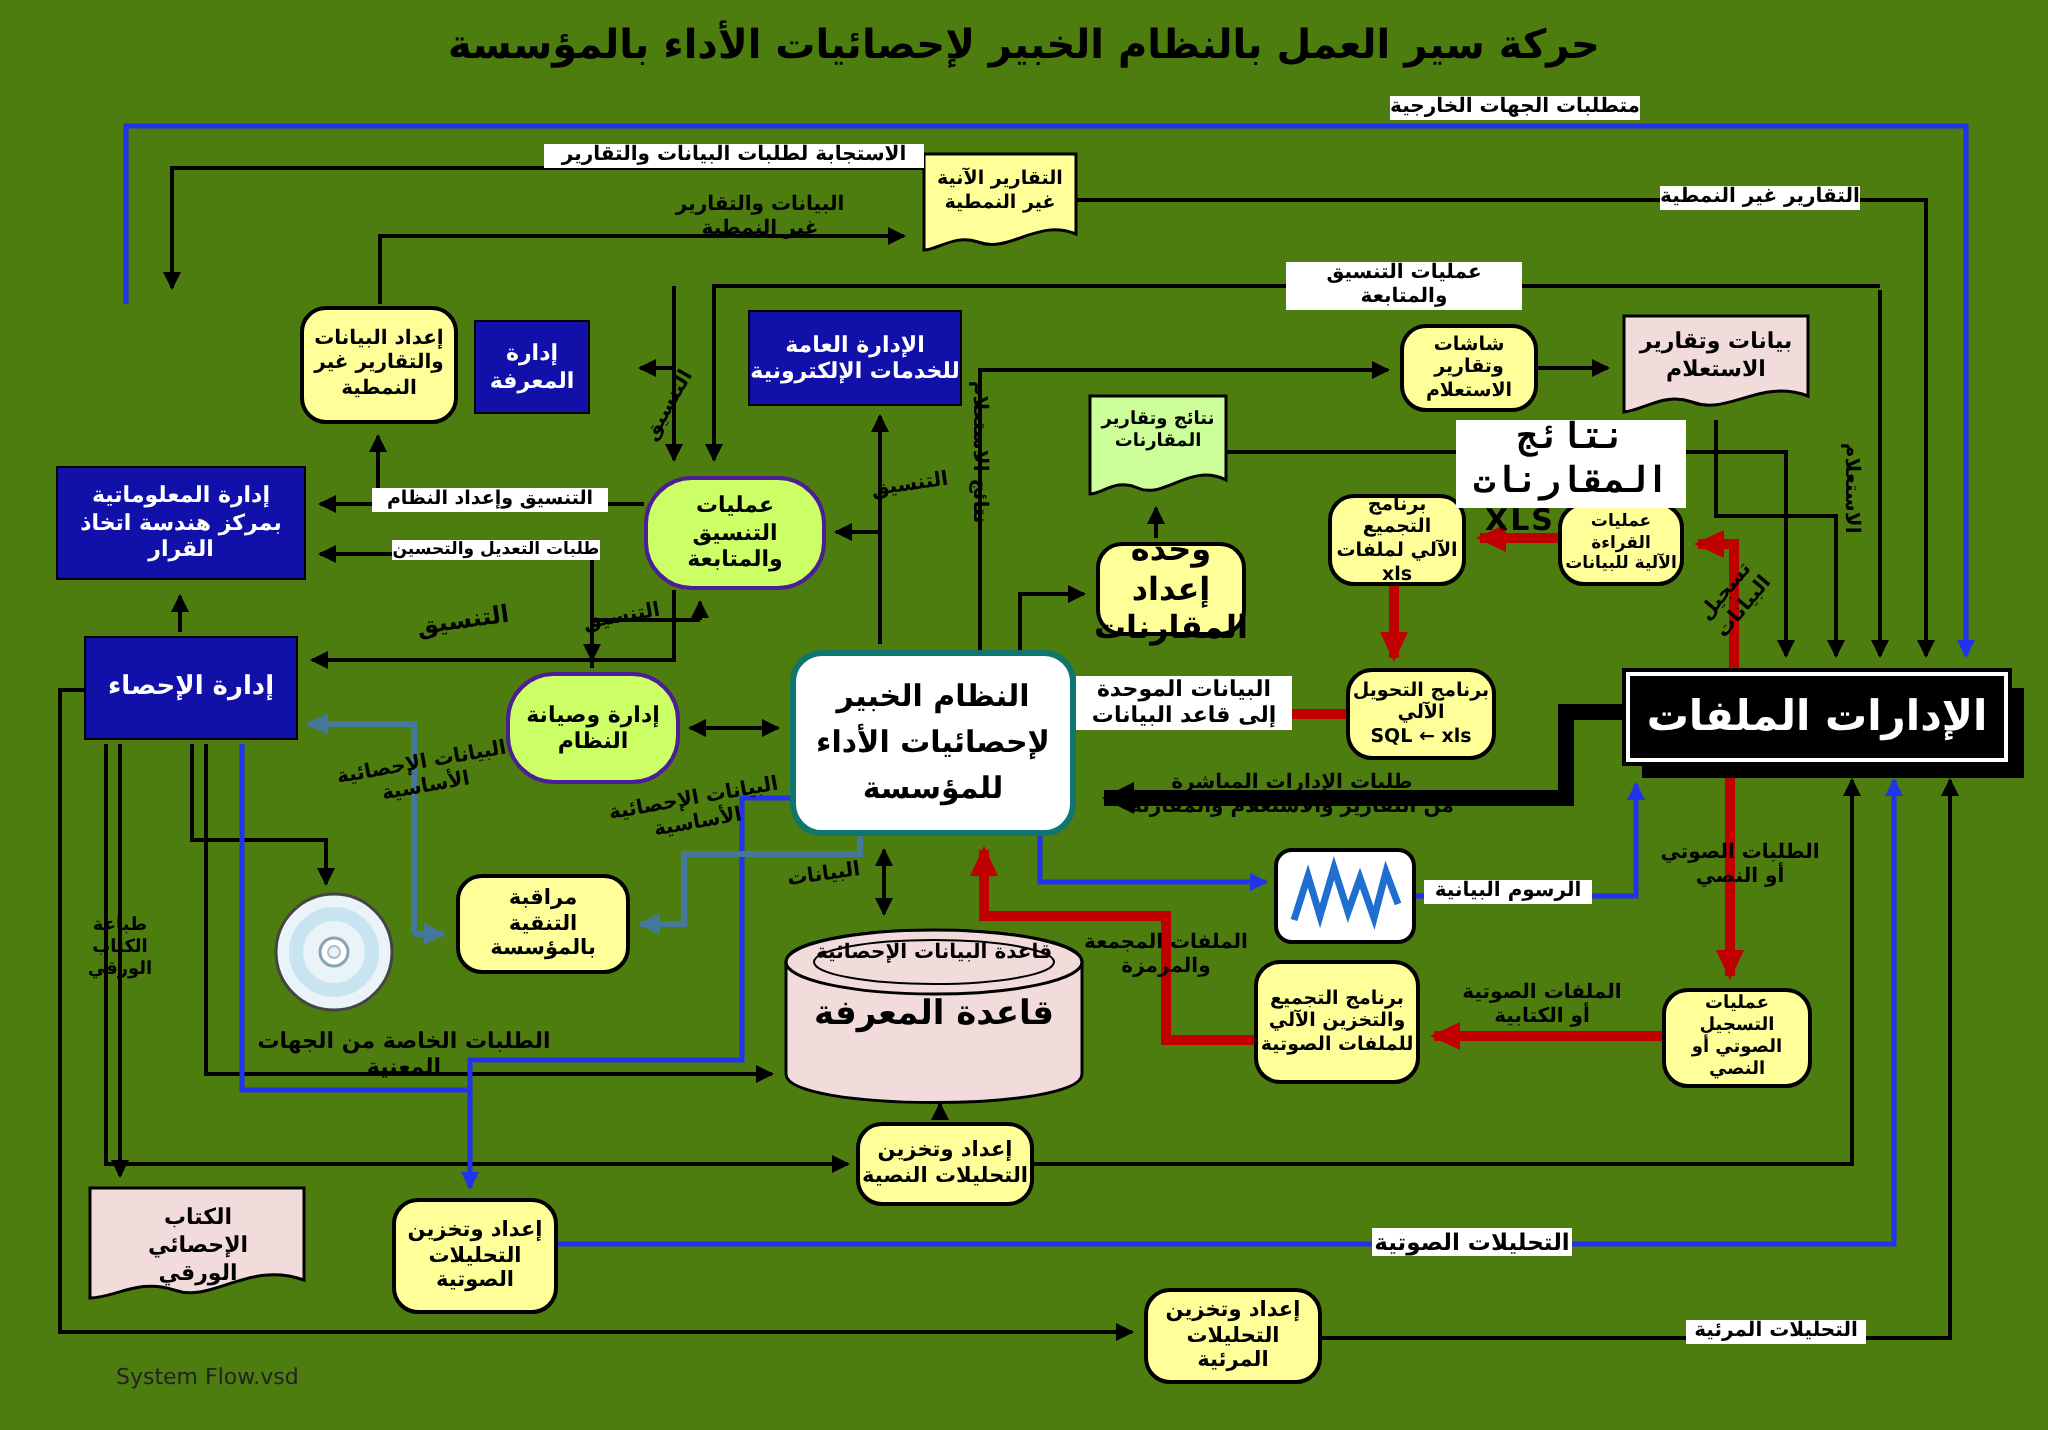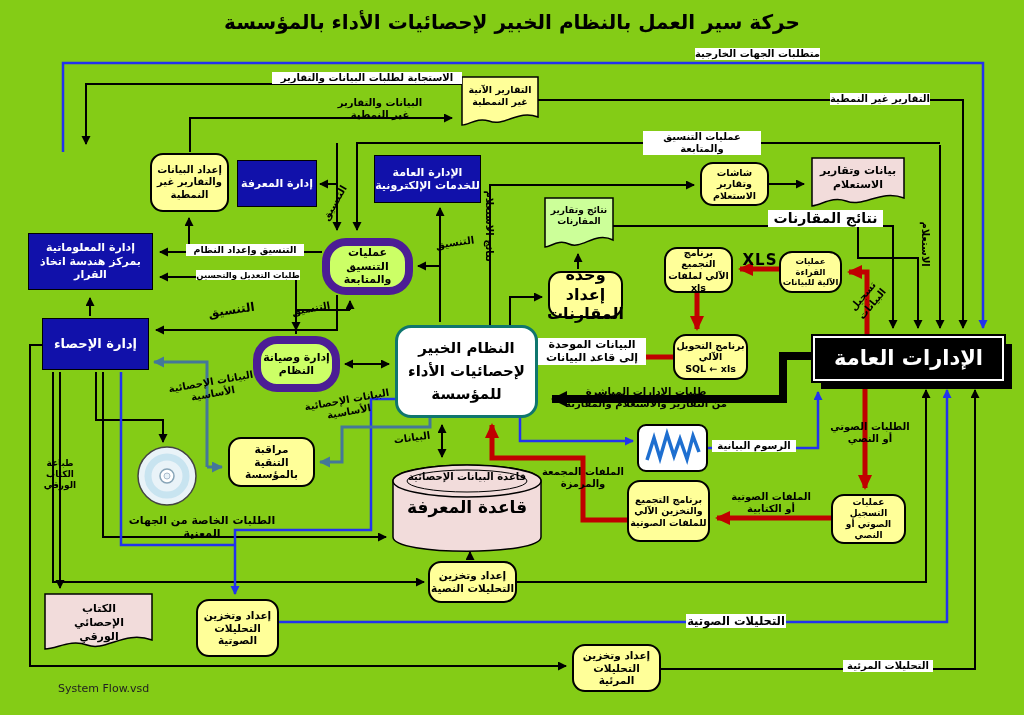--- a/index.html
+++ b/index.html
@@ -1,23 +1,23 @@
 <!DOCTYPE html>
 <html lang="ar" dir="rtl"><head>
 <meta charset="utf-8">
 <style>
   html,body{margin:0;padding:0;background:#fff;}
-  #stage{position:relative;width:1024px;height:715px;background:#84cc16;overflow:hidden;
+  #stage{position:relative;width:1024px;height:715px;background:#4d7c0f;overflow:hidden;
          font-family:"DejaVu Sans","Liberation Sans",sans-serif;direction:rtl;}
   #edges{position:absolute;left:0;top:0;width:1024px;height:715px;}
   .node,.lbl{position:absolute;box-sizing:border-box;white-space:pre-line;text-align:center;
              font-weight:bold;color:#000;line-height:1.22;}
   .node{display:flex;align-items:center;justify-content:center;}
   .bluebox{background:#1111AA;color:#fff;border:1px solid #000;}
-  .greenbox{background:#CCFF66;border:8px solid #4c1d95;border-radius:24px;}
+  .greenbox{background:#CCFF66;border:2px solid #4c1d95;border-radius:24px;}
   .yellowbox{background:#FFFF99;border:2px solid #000;border-radius:13px;}
   .whitebox{background:#fff;border:3px solid #0f766e;border-radius:16px;}
   .blackshadow{background:#000;}
   .blackbox{background:#000;color:#fff;border:2px solid #fff;outline:2px solid #000;}
   .chartbox{background:#fff;border:2px solid #000;border-radius:9px;}
   .doctxt{position:absolute;text-align:center;font-weight:bold;white-space:pre-line;line-height:1.25;}
   .lbl{font-size:10px;}
   .bg{background:#fff;}
   .title{position:absolute;left:0;top:10px;width:1024px;text-align:center;font-size:20px;font-weight:bold;}
   .footer{position:absolute;left:58px;top:682px;width:170px;font-size:11px;font-weight:normal;
@@ -125,21 +125,21 @@
       <circle cx="167" cy="476" r="29" fill="#E9F3F8" stroke="#444" stroke-width="1.5"></circle>
       <circle cx="167" cy="476" r="19" fill="none" stroke="#BFE0EE" stroke-width="7" opacity="0.8"></circle>
       <circle cx="167" cy="476" r="7" fill="#fff" stroke="#88A5B8" stroke-width="1.5"></circle>
       <circle cx="167" cy="476" r="3" fill="#E9F3F8" stroke="#AABBCC" stroke-width="1"></circle>
     </g>
   </svg>
 
   <div class="node yellowbox" style="left:150px;top:153px;width:79px;height:59px;font-size:10px;">إعداد البيانات
 والتقارير غير
 النمطية</div>
-  <div class="node bluebox" style="left:237px;top:160px;width:80px;height:47px;font-size:11px;">إدارة المعرفة</div>
+  <div class="node bluebox" style="left:237px;top:160px;width:58px;height:47px;font-size:11px;">إدارة المعرفة</div>
   <div class="node bluebox" style="left:28px;top:233px;width:125px;height:57px;font-size:11px;">إدارة المعلوماتية
 بمركز هندسة اتخاذ القرار</div>
   <div class="node bluebox" style="left:374px;top:155px;width:107px;height:48px;font-size:11px;">الإدارة العامة
 للخدمات الإلكترونية</div>
   <div class="node bluebox" style="left:42px;top:318px;width:107px;height:52px;font-size:13px;">إدارة الإحصاء</div>
   <div class="node greenbox" style="left:322px;top:238px;width:91px;height:57px;font-size:11px;">عمليات
 التنسيق والمتابعة</div>
   <div class="node greenbox" style="left:253px;top:336px;width:87px;height:56px;font-size:11px;">إدارة وصيانة
 النظام</div>
   <div class="node whitebox" style="left:395px;top:325px;width:143px;height:93px;font-size:15px;line-height:1.55;">النظام الخبير
@@ -150,21 +150,21 @@
   <div class="node yellowbox" style="left:664px;top:247px;width:69px;height:46px;font-size:9.5px;">برنامج التجميع
 الآلي لملفات
 xls</div>
   <div class="node yellowbox" style="left:779px;top:251px;width:63px;height:42px;font-size:8.5px;">عمليات القراءة
 الآلية للبيانات</div>
   <div class="node yellowbox" style="left:548px;top:271px;width:75px;height:47px;font-size:16px;">وحدة إعداد
 المقارنات</div>
   <div class="node yellowbox" style="left:673px;top:334px;width:75px;height:46px;font-size:9.5px;">برنامج التحويل الآلي
 SQL ← xls</div>
   <div class="node blackshadow" style="left:821px;top:344px;width:191px;height:45px;"></div>
-  <div class="node blackbox" style="left:813px;top:336px;width:191px;height:45px;font-size:21px;">الإدارات العامة</div>
+  <div class="node blackbox" style="left:813px;top:336px;width:191px;height:45px;font-size:21px;">الإدارات الملفات</div>
   <div class="node yellowbox" style="left:228px;top:437px;width:87px;height:50px;font-size:10.5px;">مراقبة
 التنقية بالمؤسسة</div>
   <div class="node chartbox" style="left:637px;top:424px;width:71px;height:48px;">
     <svg width="67" height="44" viewBox="0 0 67 44">
         <polyline points="8,34 15,12 21,32 28,8 35,30 41,13 48,33 54,10 60,26" fill="none" stroke="#1E6FD0" stroke-width="3.5"></polyline>
       </svg>
   </div>
   <div class="node yellowbox" style="left:627px;top:480px;width:83px;height:62px;font-size:9.5px;">برنامج التجميع
 والتخزين الآلي
 للملفات الصوتية</div>
@@ -189,21 +189,21 @@
   <div class="doctxt" style="left:398px;top:471px;width:138px;font-size:10px;">قاعدة البيانات الإحصائية</div>
   <div class="doctxt" style="left:404px;top:497px;width:126px;font-size:17px;">قاعدة المعرفة</div>
   <div class="doctxt" style="left:738px;top:251px;width:44px;font-size:15px;letter-spacing:1px;direction:ltr;">XLS</div>
 
   <div class="lbl bg" style="left:272px;top:72px;width:190px;">الاستجابة لطلبات البيانات والتقارير</div>
   <div class="lbl" style="left:300px;top:97px;width:160px;">البيانات والتقارير
 غير النمطية</div>
   <div class="lbl bg" style="left:695px;top:48px;width:125px;">متطلبات الجهات الخارجية</div>
   <div class="lbl bg" style="left:830px;top:93px;width:100px;">التقارير غير النمطية</div>
   <div class="lbl bg" style="left:643px;top:131px;width:118px;">عمليات التنسيق والمتابعة</div>
-  <div class="lbl bg" style="left:768px;top:210px;width:115px;font-size:14px;">نتائج المقارنات</div>
+  <div class="lbl bg" style="left:728px;top:210px;width:115px;font-size:18px;font-family:Liberation Mono, monospace;">نتائج المقارنات</div>
   <div class="lbl" style="left:898px;top:238px;width:54px;transform:rotate(90deg);">الاستعلام</div>
   <div class="lbl" style="left:310px;top:197px;width:50px;transform:rotate(-60deg);">التنسيق</div>
   <div class="lbl" style="left:430px;top:237px;width:50px;transform:rotate(-8deg);">التنسيق</div>
   <div class="lbl" style="left:286px;top:303px;width:50px;transform:rotate(-10deg);">التنسيق</div>
   <div class="lbl" style="left:204px;top:303px;width:55px;font-size:12px;transform:rotate(-8deg);">التنسيق</div>
   <div class="lbl bg" style="left:186px;top:244px;width:118px;font-size:9.5px;">التنسيق وإعداد النظام</div>
   <div class="lbl bg" style="left:196px;top:270px;width:104px;font-size:8.5px;">طلبات التعديل والتحسين</div>
   <div class="lbl" style="left:453px;top:220px;width:72px;transform:rotate(90deg);">نتائج الاستعلام</div>
   <div class="lbl" style="left:158px;top:376px;width:108px;transform:rotate(-10deg);">البيانات الإحصائية
 الأساسية</div>

